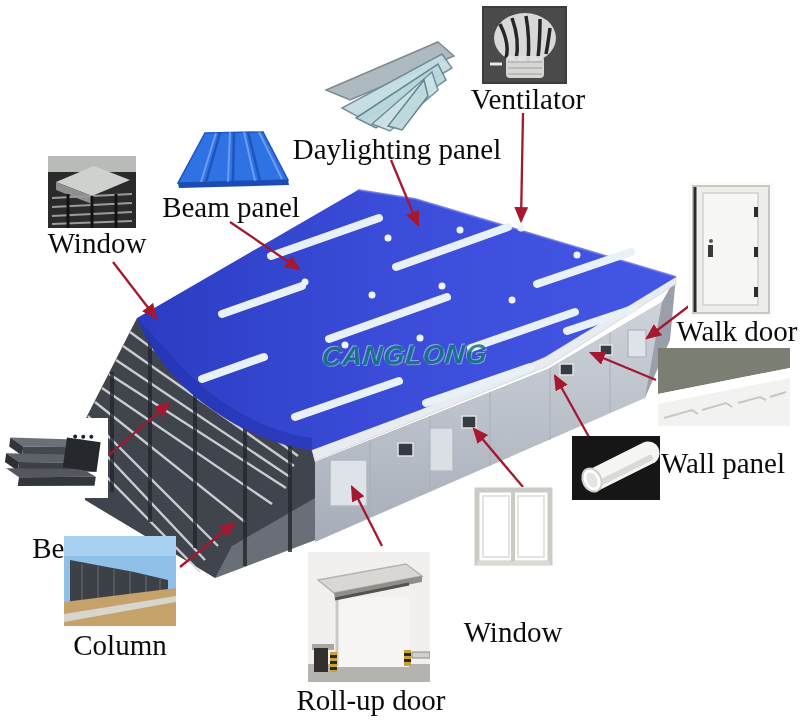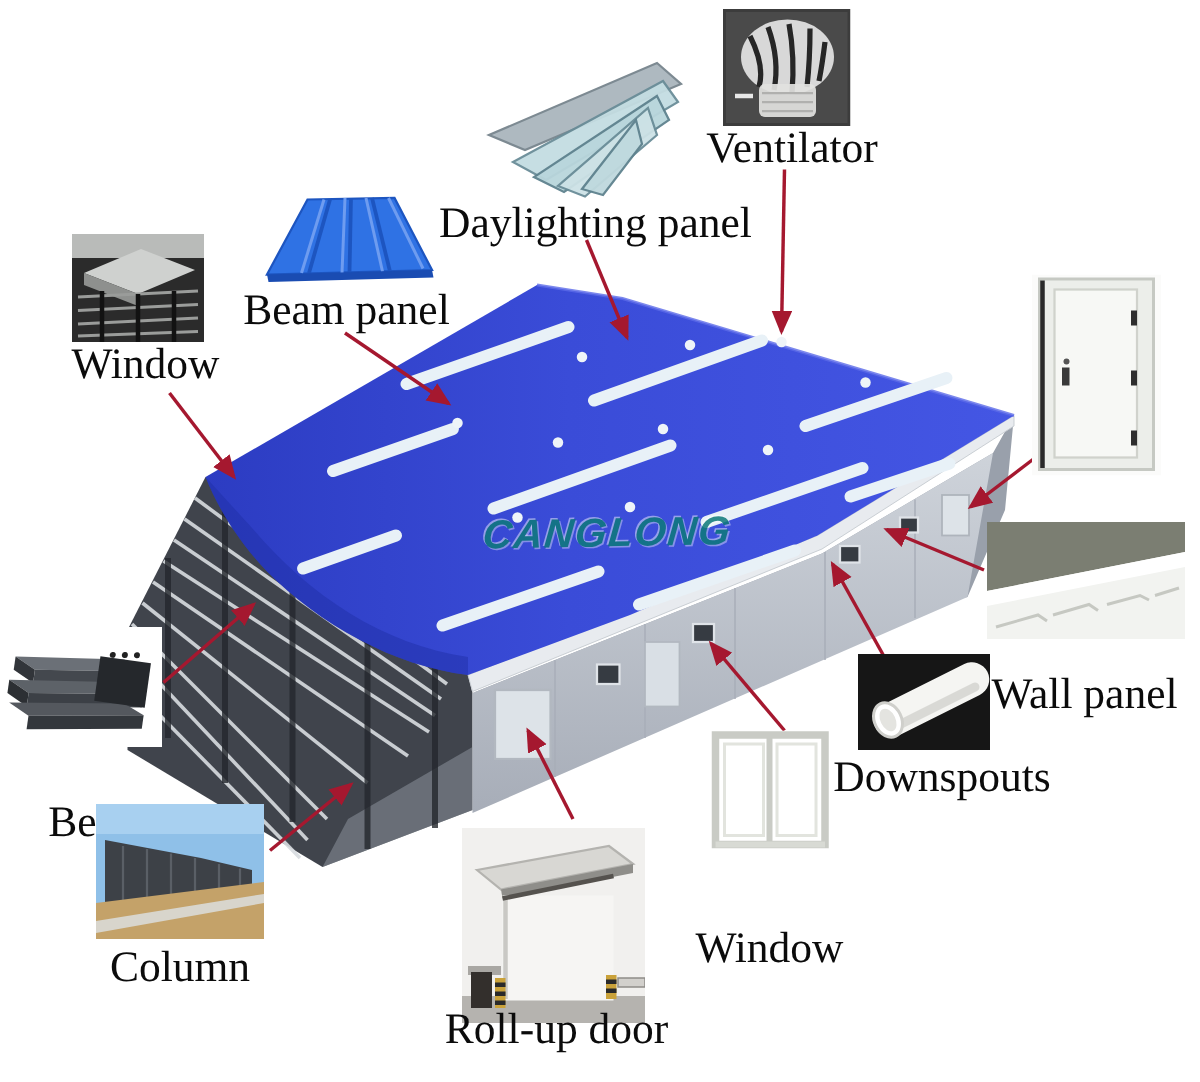--- a/index.html
+++ b/index.html
@@ -217,20 +217,21 @@
       <rect x="5" y="3" width="76" height="127" fill="#ecEEea" stroke="#c6c9c3" stroke-width="2"></rect>
       <line x1="7" y1="4" x2="7" y2="129" stroke="#2a2a2a" stroke-width="3"></line>
       <rect x="15" y="10" width="55" height="112" fill="#f7f8f5" stroke="#d0d2cc" stroke-width="1.5"></rect>
       <rect x="20" y="62" width="5" height="12" fill="#3a3a3a"></rect>
       <circle cx="23" cy="58" r="2" fill="#555"></circle>
       <rect x="66" y="24" width="4" height="10" fill="#2e2e2e"></rect>
       <rect x="66" y="64" width="4" height="10" fill="#2e2e2e"></rect>
       <rect x="66" y="104" width="4" height="10" fill="#2e2e2e"></rect>
     </svg>
   </div>
+  <div class="label" style="left:737px;top:316px;">Walk door</div>
 
   <div class="img" style="left:658px;top:348px;">
     <svg width="132" height="78">
       <rect width="132" height="78" fill="#8d9084"></rect>
       <polygon points="0,0 132,0 132,26 0,46" fill="#7b7e72"></polygon>
       <polygon points="0,46 132,20 132,78 0,78" fill="#f2f3f0"></polygon>
       <polygon points="0,46 132,20 132,30 0,56" fill="#ffffff"></polygon>
       <g stroke="#c6c8c2" stroke-width="2" fill="none">
         <path d="M6,70 L34,62 L40,66"></path>
         <path d="M44,62 L68,55 L74,59"></path>
@@ -243,21 +244,20 @@
 
   <div class="img" style="left:572px;top:436px;">
     <svg width="88" height="64">
       <rect width="88" height="64" fill="#161616"></rect>
       <line x1="22" y1="44" x2="76" y2="17" stroke="#f5f5f2" stroke-width="23" stroke-linecap="round"></line>
       <line x1="24" y1="49" x2="78" y2="22" stroke="#d9d9d5" stroke-width="6" stroke-linecap="round"></line>
       <ellipse cx="20" cy="44" rx="9" ry="12" fill="#ffffff" stroke="#cfcfcb" stroke-width="2" transform="rotate(-26 20 44)"></ellipse>
       <ellipse cx="20" cy="44" rx="5" ry="8" fill="#e4e4e0" transform="rotate(-26 20 44)"></ellipse>
     </svg>
   </div>
-  <div class="label" style="left:628px;top:503px;">Downspouts</div>
 
   <div class="img" style="left:474px;top:487px;">
     <svg width="79" height="81">
       <rect width="79" height="81" fill="#ffffff"></rect>
       <rect x="3" y="3" width="73" height="73" fill="#ffffff" stroke="#c9cbc5" stroke-width="5"></rect>
       <line x1="39" y1="4" x2="39" y2="76" stroke="#c9cbc5" stroke-width="4"></line>
       <rect x="9" y="9" width="26" height="61" fill="none" stroke="#e2e4de" stroke-width="2"></rect>
       <rect x="44" y="9" width="26" height="61" fill="none" stroke="#e2e4de" stroke-width="2"></rect>
       <rect x="3" y="74" width="73" height="4" fill="#d8dad4"></rect>
     </svg>
@@ -280,21 +280,21 @@
         <rect x="22" y="103" width="7" height="3" fill="#2a2a2a"></rect>
           <rect x="22" y="109" width="7" height="3" fill="#2a2a2a"></rect>
           <rect x="22" y="115" width="7" height="3" fill="#2a2a2a"></rect>
         <rect x="96" y="98" width="7" height="16" fill="#caa23a"></rect>
         <rect x="96" y="101" width="7" height="3" fill="#2a2a2a"></rect>
           <rect x="96" y="107" width="7" height="3" fill="#2a2a2a"></rect>
         <rect x="104" y="100" width="18" height="6" fill="#d2d0cc" stroke="#8e8c88" stroke-width="1"></rect>
       </g>
     </svg>
   </div>
-  <div class="label" style="left:371px;top:671px;">Roll-up door</div>
+  <div class="label" style="left:371px;top:685px;">Roll-up door</div>
 
   <div class="img" style="left:2px;top:418px;">
     <svg width="106" height="80">
       <rect width="106" height="80" fill="#ffffff"></rect>
       <g transform="rotate(8 53 40)">
         <polygon points="6,26 78,18 92,24 20,33" fill="#6b7077"></polygon>
         <polygon points="6,26 20,33 20,42 6,35" fill="#32353a"></polygon>
         <polygon points="20,33 92,24 92,33 20,42" fill="#44484e"></polygon>
         <polygon points="4,42 80,33 94,39 18,49" fill="#5d6268"></polygon>
         <polygon points="4,42 18,49 18,58 4,51" fill="#2c2f33"></polygon>

